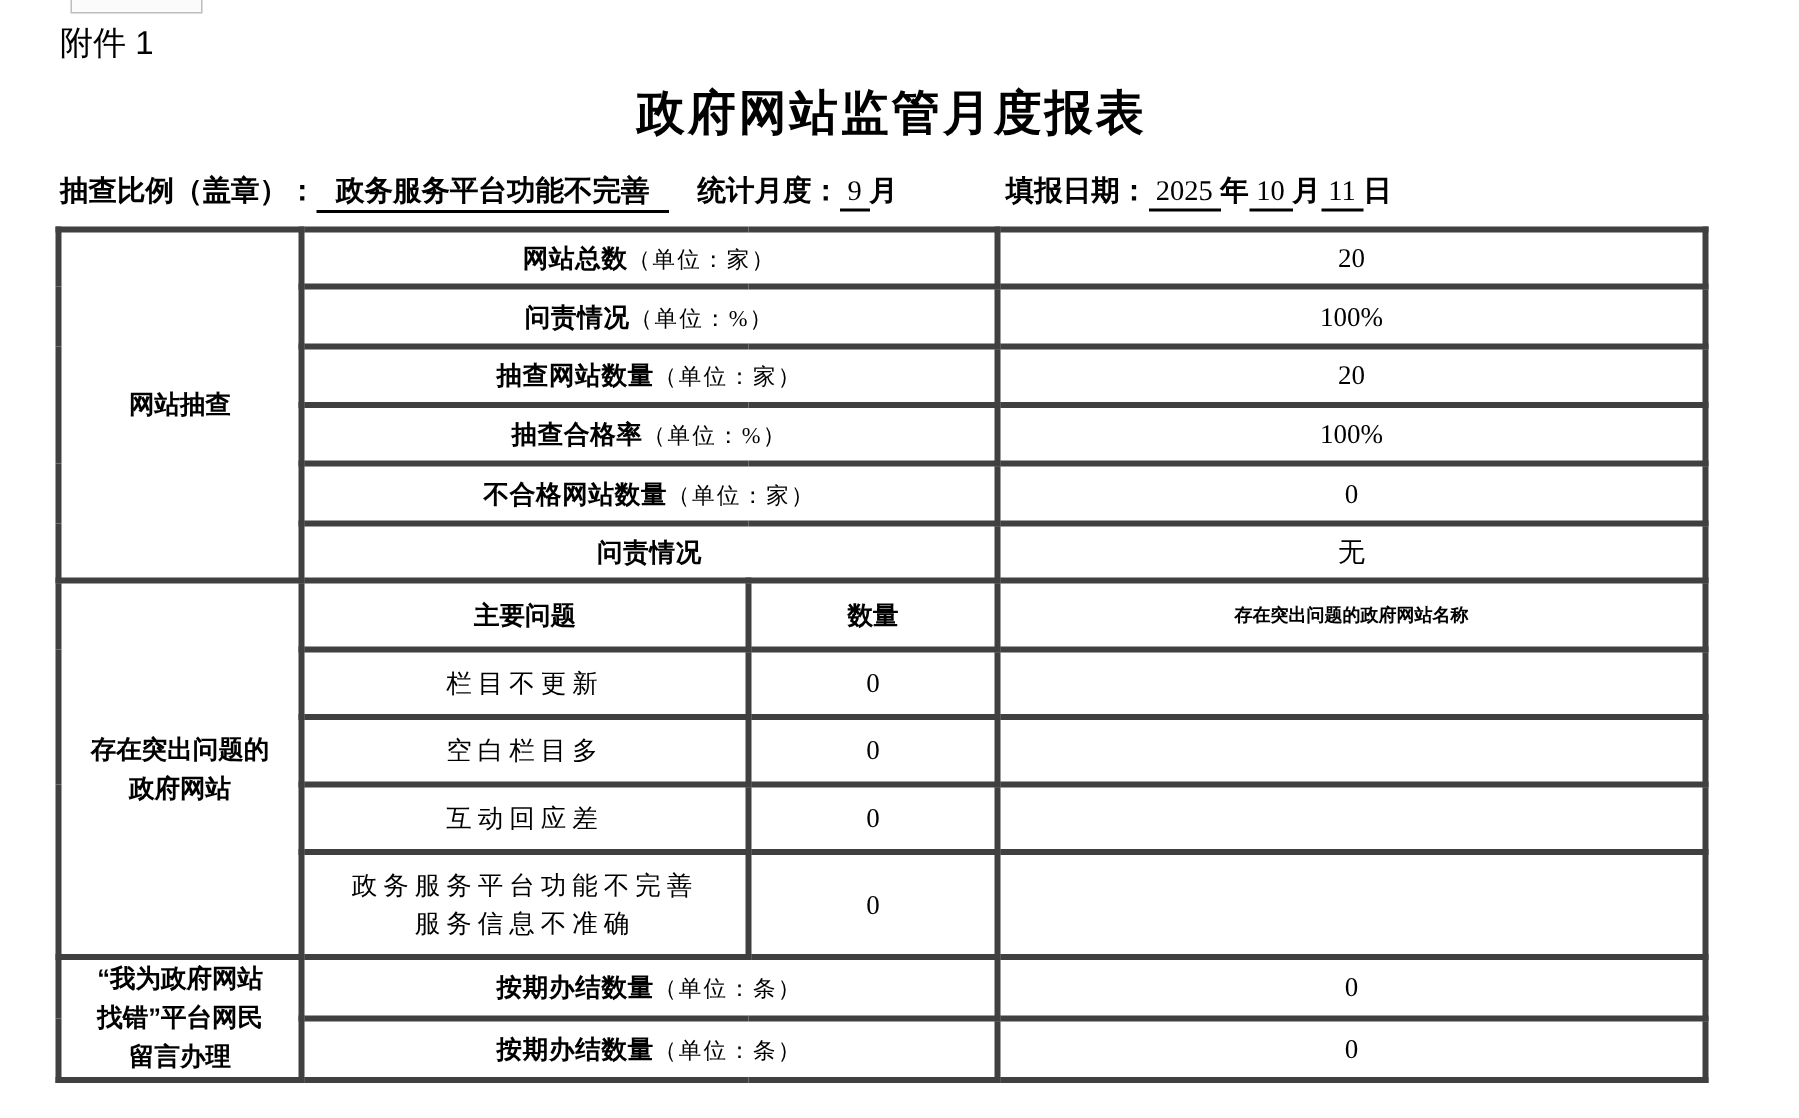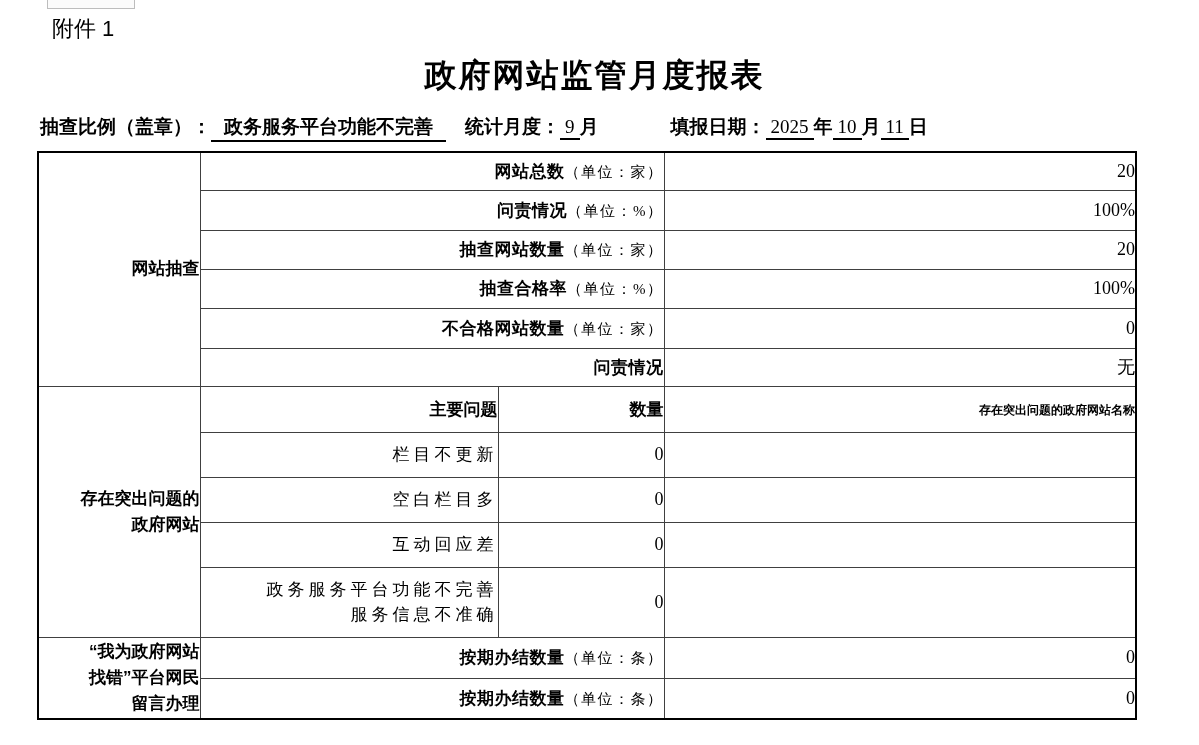--- a/index.html
+++ b/index.html
@@ -5,21 +5,21 @@
   html,body { margin:0; padding:0; background:#ffffff; }
   body {
     width:1199px; height:745px; overflow:hidden; position:relative;
     font-family:"Liberation Sans", sans-serif; color:#000;
   }
   .artifact {
     position:absolute; left:47px; top:-2px; width:86px; height:9px;
     border:1px solid #bdbdbd; background:#fbfbfb;
   }
   .attachment {
-    margin:14px 0 0 52px; font-size:22px; font-weight:normal;
+    margin:14px 0 0 40px; font-size:22px; font-weight:normal;
     font-family:"Liberation Sans", sans-serif;
   }
   .title {
     margin:10px 10px 0 0; text-align:center; font-size:32px; font-weight:bold;
     font-family:"Liberation Serif", serif; letter-spacing:2px;
   }
   .meta {
     margin:16px 62px 9px 40px; display:flex; align-items:baseline;
     font-size:19px; font-weight:bold; white-space:nowrap;
   }
@@ -33,21 +33,21 @@
     border-bottom:2px solid #000; padding:0 5px; display:inline-block;
   }
   .meta .grp-month { margin-left:19px; }
   .meta .grp-date  { margin-left:72px; }
 
   table.report {
     border-collapse:collapse; table-layout:fixed;
     margin-left:37px; width:1098px; border:2px solid #000;
   }
   table.report td {
-    border:1px solid #404040; text-align:right; vertical-align:middle;
+    border:4px solid #404040; text-align:center; vertical-align:middle;
     padding:0; overflow:hidden;
   }
   .h38{height:38px}.h40{height:40px}.h39{height:39px}.h46{height:46px}
   .h45{height:45px}.h70{height:70px}.h41{height:41px}
 
   .blabel { font-weight:bold; font-size:17px; letter-spacing:0.5px; }
   .unit {
     font-family:"Liberation Serif", serif; font-weight:normal; font-size:15px;
     letter-spacing:1.5px;
   }

